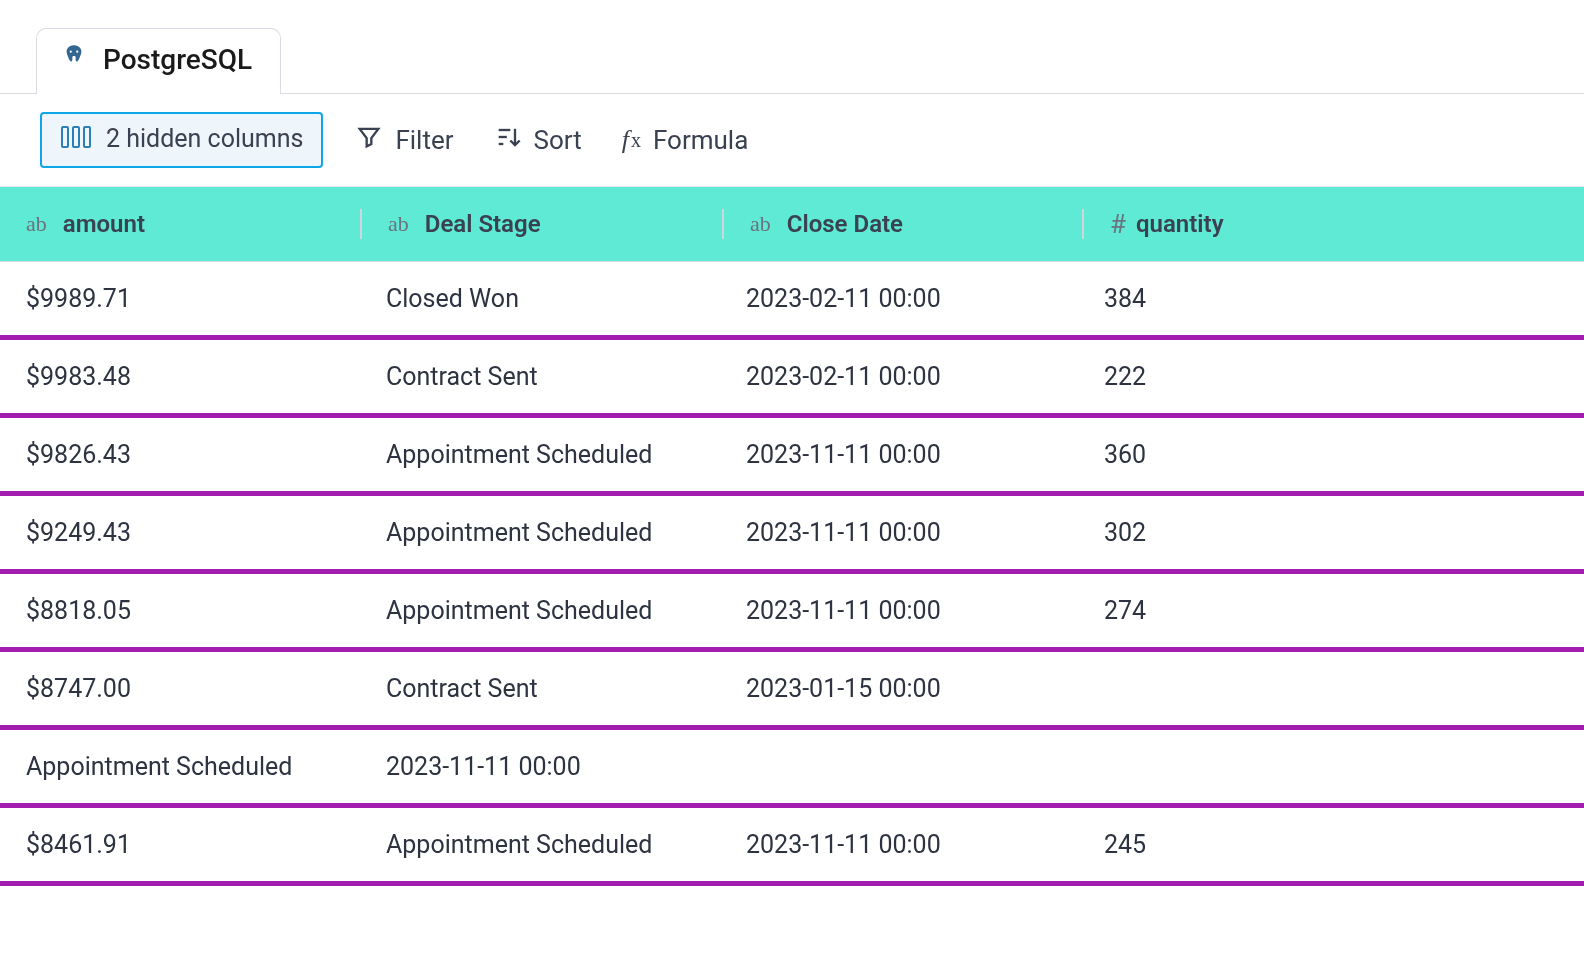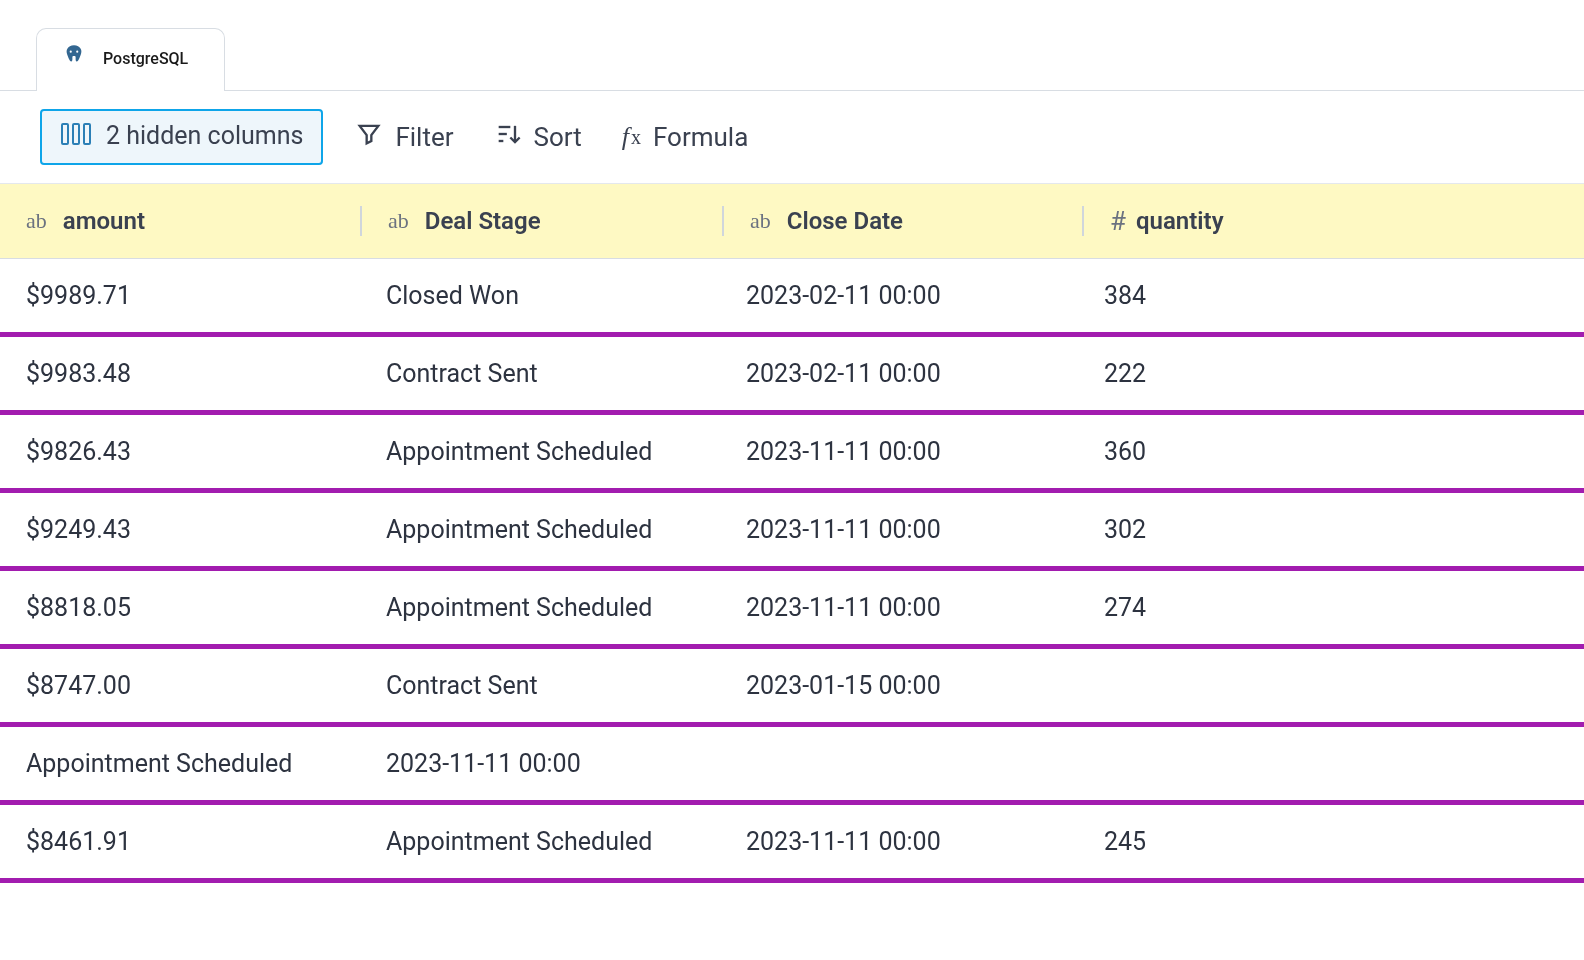--- a/index.html
+++ b/index.html
@@ -21,22 +21,22 @@
       padding-top: 28px;
     }
     .tab {
       display: flex;
       align-items: center;
       gap: 16px;
       background: #fff;
       border: 1px solid #d8dde3;
       border-bottom: none;
       border-radius: 10px 10px 0 0;
-      padding: 14px 36px 18px 24px;
-      font-size: 16px;
+      padding: 14px 28px 18px 24px;
+      font-size: 28px;
       font-weight: 500;
       color: #1a1a1a;
       cursor: pointer;
       position: relative;
       margin-bottom: -1px;
     }
     .tab svg {
       width: 26px;
       height: 26px;
     }
@@ -85,21 +85,21 @@
       font-style: italic;
       font-family: Georgia, serif;
       font-size: 26px;
       color: #3a4150;
       display: flex;
       align-items: center;
       gap:2px;
     }
     .table-header {
       display: flex;
-      background: #fef9c3;
+      background: #5eead4;
       border-bottom: 1px solid #d8dde3;
     }
     .th {
       display: flex;
       align-items: center;
       gap: 10px;
       padding: 22px 26px;
       font-size: 24px;
       font-weight: 600;
       color: #3a4150;

